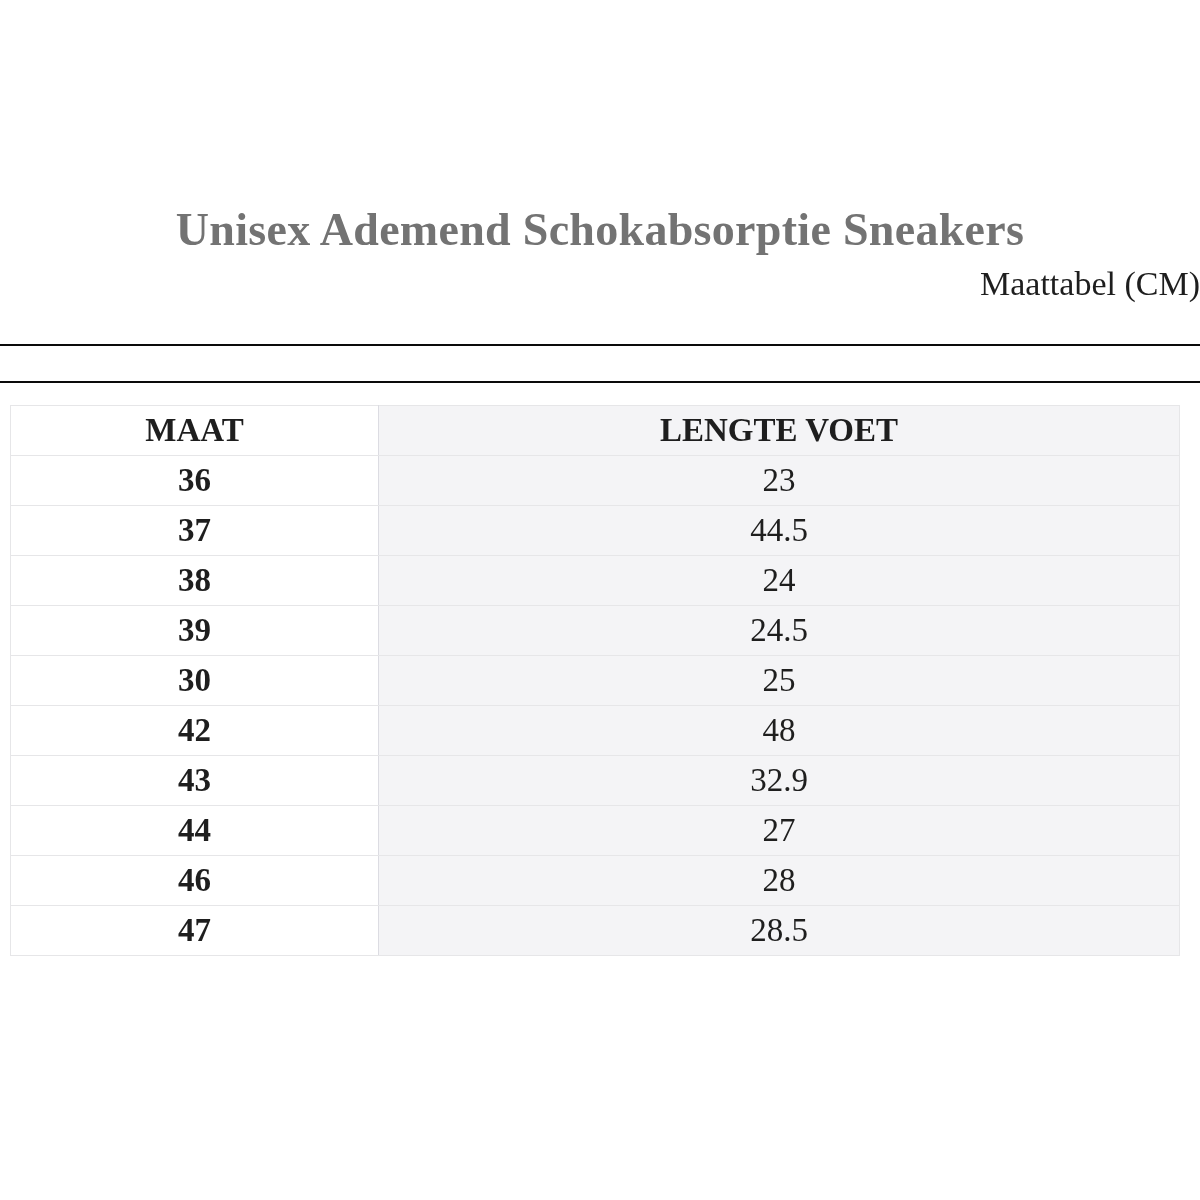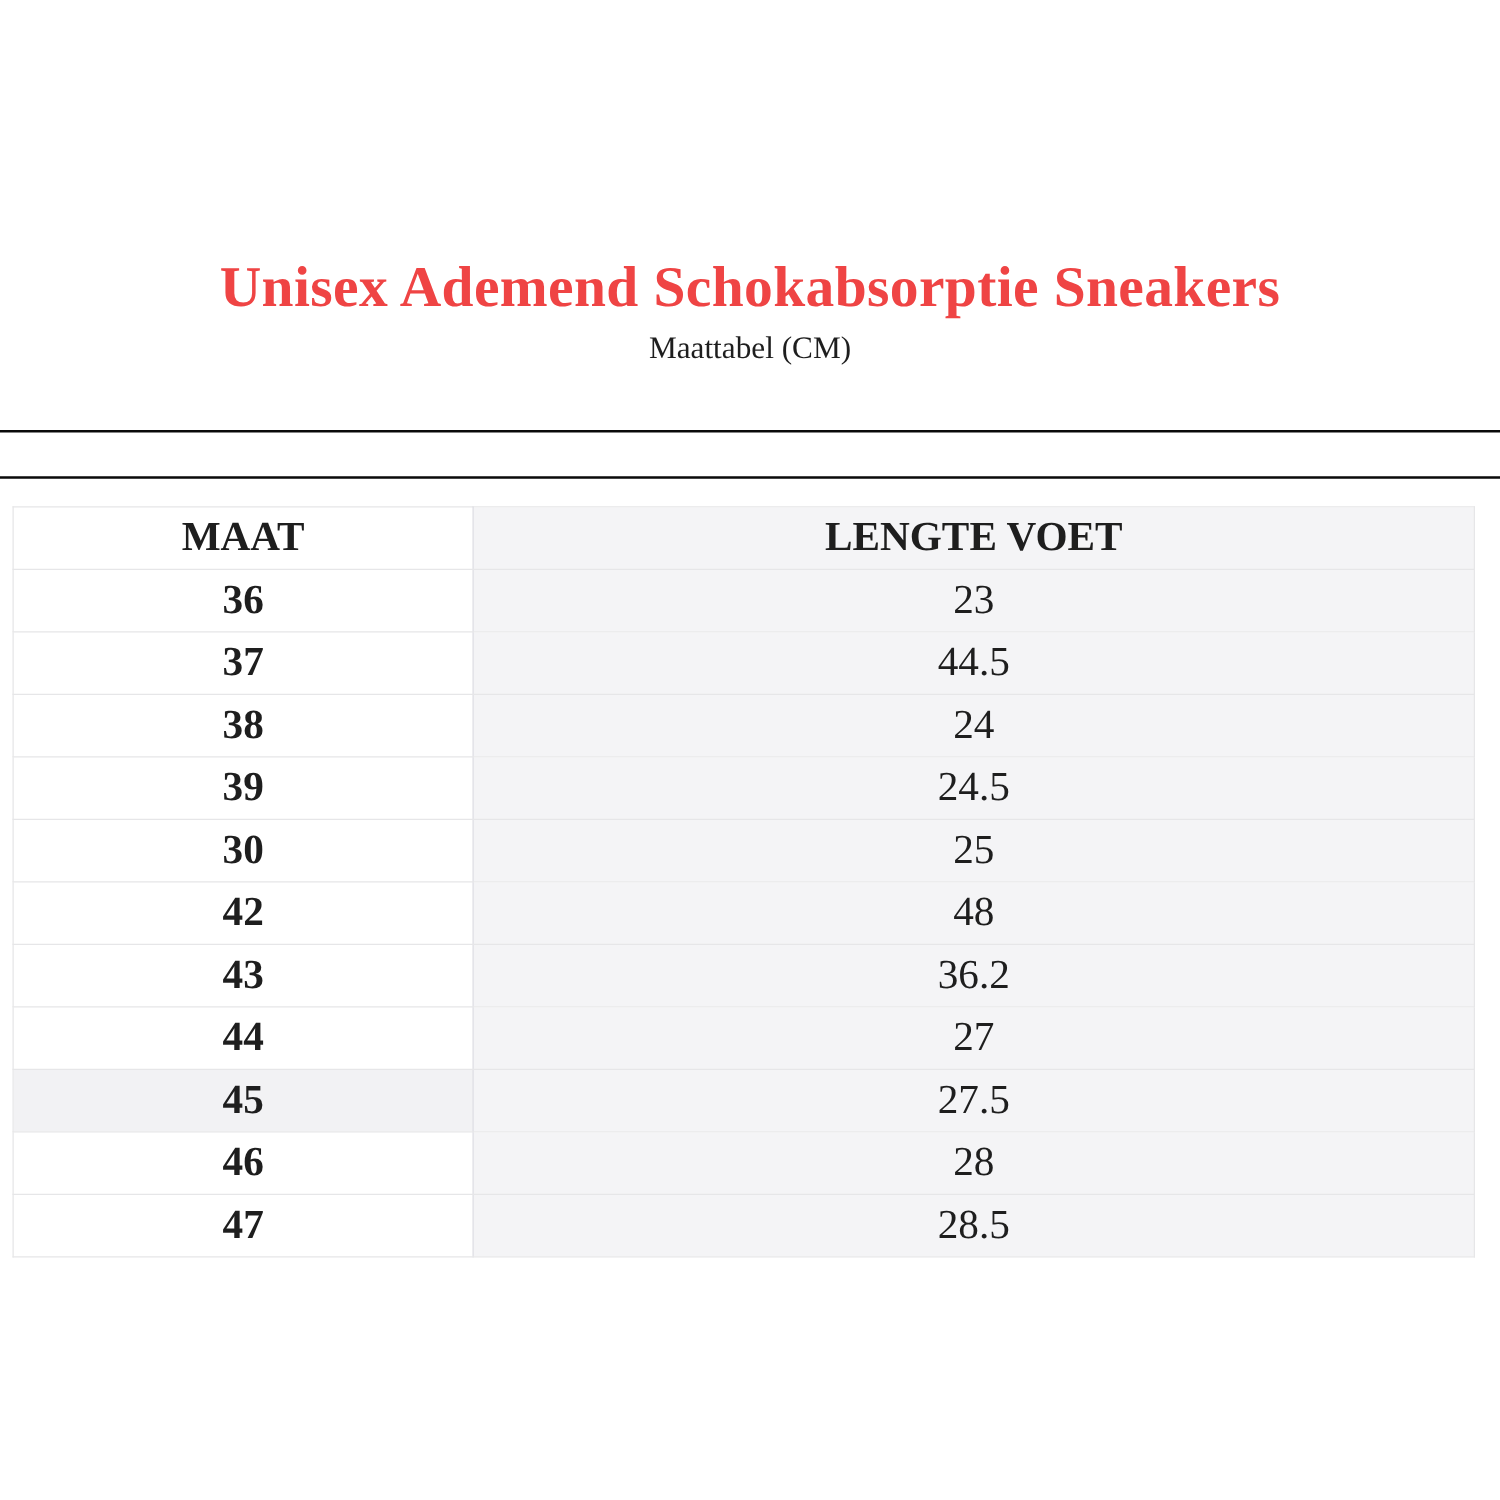--- a/index.html
+++ b/index.html
@@ -10,27 +10,27 @@
     color: #1e1e1e;
     overflow: hidden;
   }
   .page { position: relative; width: 1200px; height: 1200px; }
 
   .page-title {
     position: absolute; top: 203px; left: 0; width: 1200px;
     margin: 0;
     text-align: center;
     font-size: 46px; font-weight: 700;
-    color: #ef4444;
+    color: #737373;
     letter-spacing: 0.3px;
   }
   .page-subtitle {
     position: absolute; top: 265px; left: 0; width: 1200px;
-    text-align: center;
-    font-size: 25px; font-weight: 400;
+    text-align: right;
+    font-size: 34px; font-weight: 400;
     color: #1e1e1e;
   }
 
   .rule {
     position: absolute; left: 0; width: 1200px; height: 2px;
     background: #0a0a0a;
   }
   .rule-top { top: 344px; }
   .rule-bottom { top: 381px; }
 
@@ -98,29 +98,25 @@
         <tr>
           <td class="cell-maat">30</td>
           <td class="cell-lengte">25</td>
         </tr>
         <tr>
           <td class="cell-maat">42</td>
           <td class="cell-lengte">48</td>
         </tr>
         <tr>
           <td class="cell-maat">43</td>
-          <td class="cell-lengte">36.2</td>
+          <td class="cell-lengte">32.9</td>
         </tr>
         <tr>
           <td class="cell-maat">44</td>
           <td class="cell-lengte">27</td>
-        </tr>
-        <tr class="row-highlight">
-          <td class="cell-maat">45</td>
-          <td class="cell-lengte">27.5</td>
         </tr>
         <tr>
           <td class="cell-maat">46</td>
           <td class="cell-lengte">28</td>
         </tr>
         <tr>
           <td class="cell-maat">47</td>
           <td class="cell-lengte">28.5</td>
         </tr>
       </tbody>

